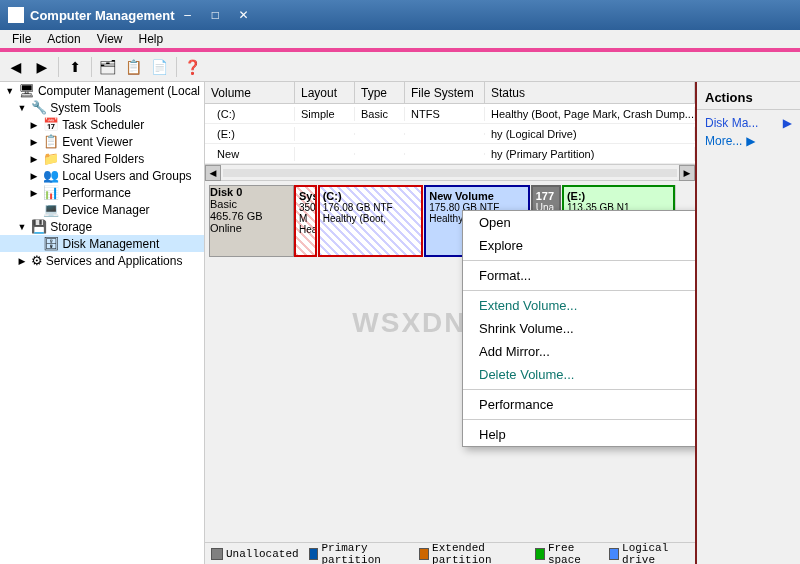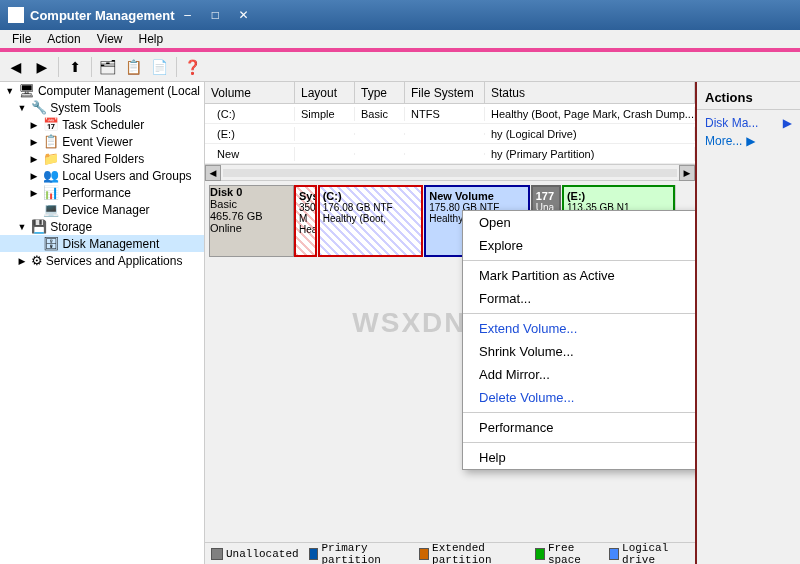--- a/index.html
+++ b/index.html
@@ -201,21 +201,21 @@
       border: 1px solid #999;
       box-shadow: 3px 3px 8px rgba(0,0,0,0.3);
       z-index: 1000;
       font-size: 13px;
     }
     .ctx-item {
       padding: 4px 16px;
       cursor: pointer;
       white-space: nowrap;
     }
-    .ctx-item.disabled { color: #1d4ed8; cursor: default; }
+    .ctx-item.disabled { color: #0f766e; cursor: default; }
     .ctx-separator { height: 1px; background: #ccc; margin: 3px 0; }
 
     
     .watermark {
       position: absolute;
       top: 50%;
       left: 50%;
       transform: translate(-50%, -50%);
       color: rgba(150,150,150,0.4);
       font-size: 28px;
@@ -419,21 +419,20 @@
           <div class="legend-box" style="background:#4488ff;"></div>
           <span>Logical drive</span>
         </div>
       </div>
     </div>
 
     <div class="context-menu">
       <div class="ctx-item">Open</div>
       <div class="ctx-item">Explore</div>
       <div class="ctx-separator"></div>
-      <div class="ctx-item">Mark Partition as Active</div>
       <div class="ctx-item">Format...</div>
       <div class="ctx-separator"></div>
       <div class="ctx-item disabled">Extend Volume...</div>
       <div class="ctx-item">Shrink Volume...</div>
       <div class="ctx-item">Add Mirror...</div>
       <div class="ctx-item disabled">Delete Volume...</div>
       <div class="ctx-separator"></div>
       <div class="ctx-item">Performance</div>
       <div class="ctx-separator"></div>
       <div class="ctx-item">Help</div>

